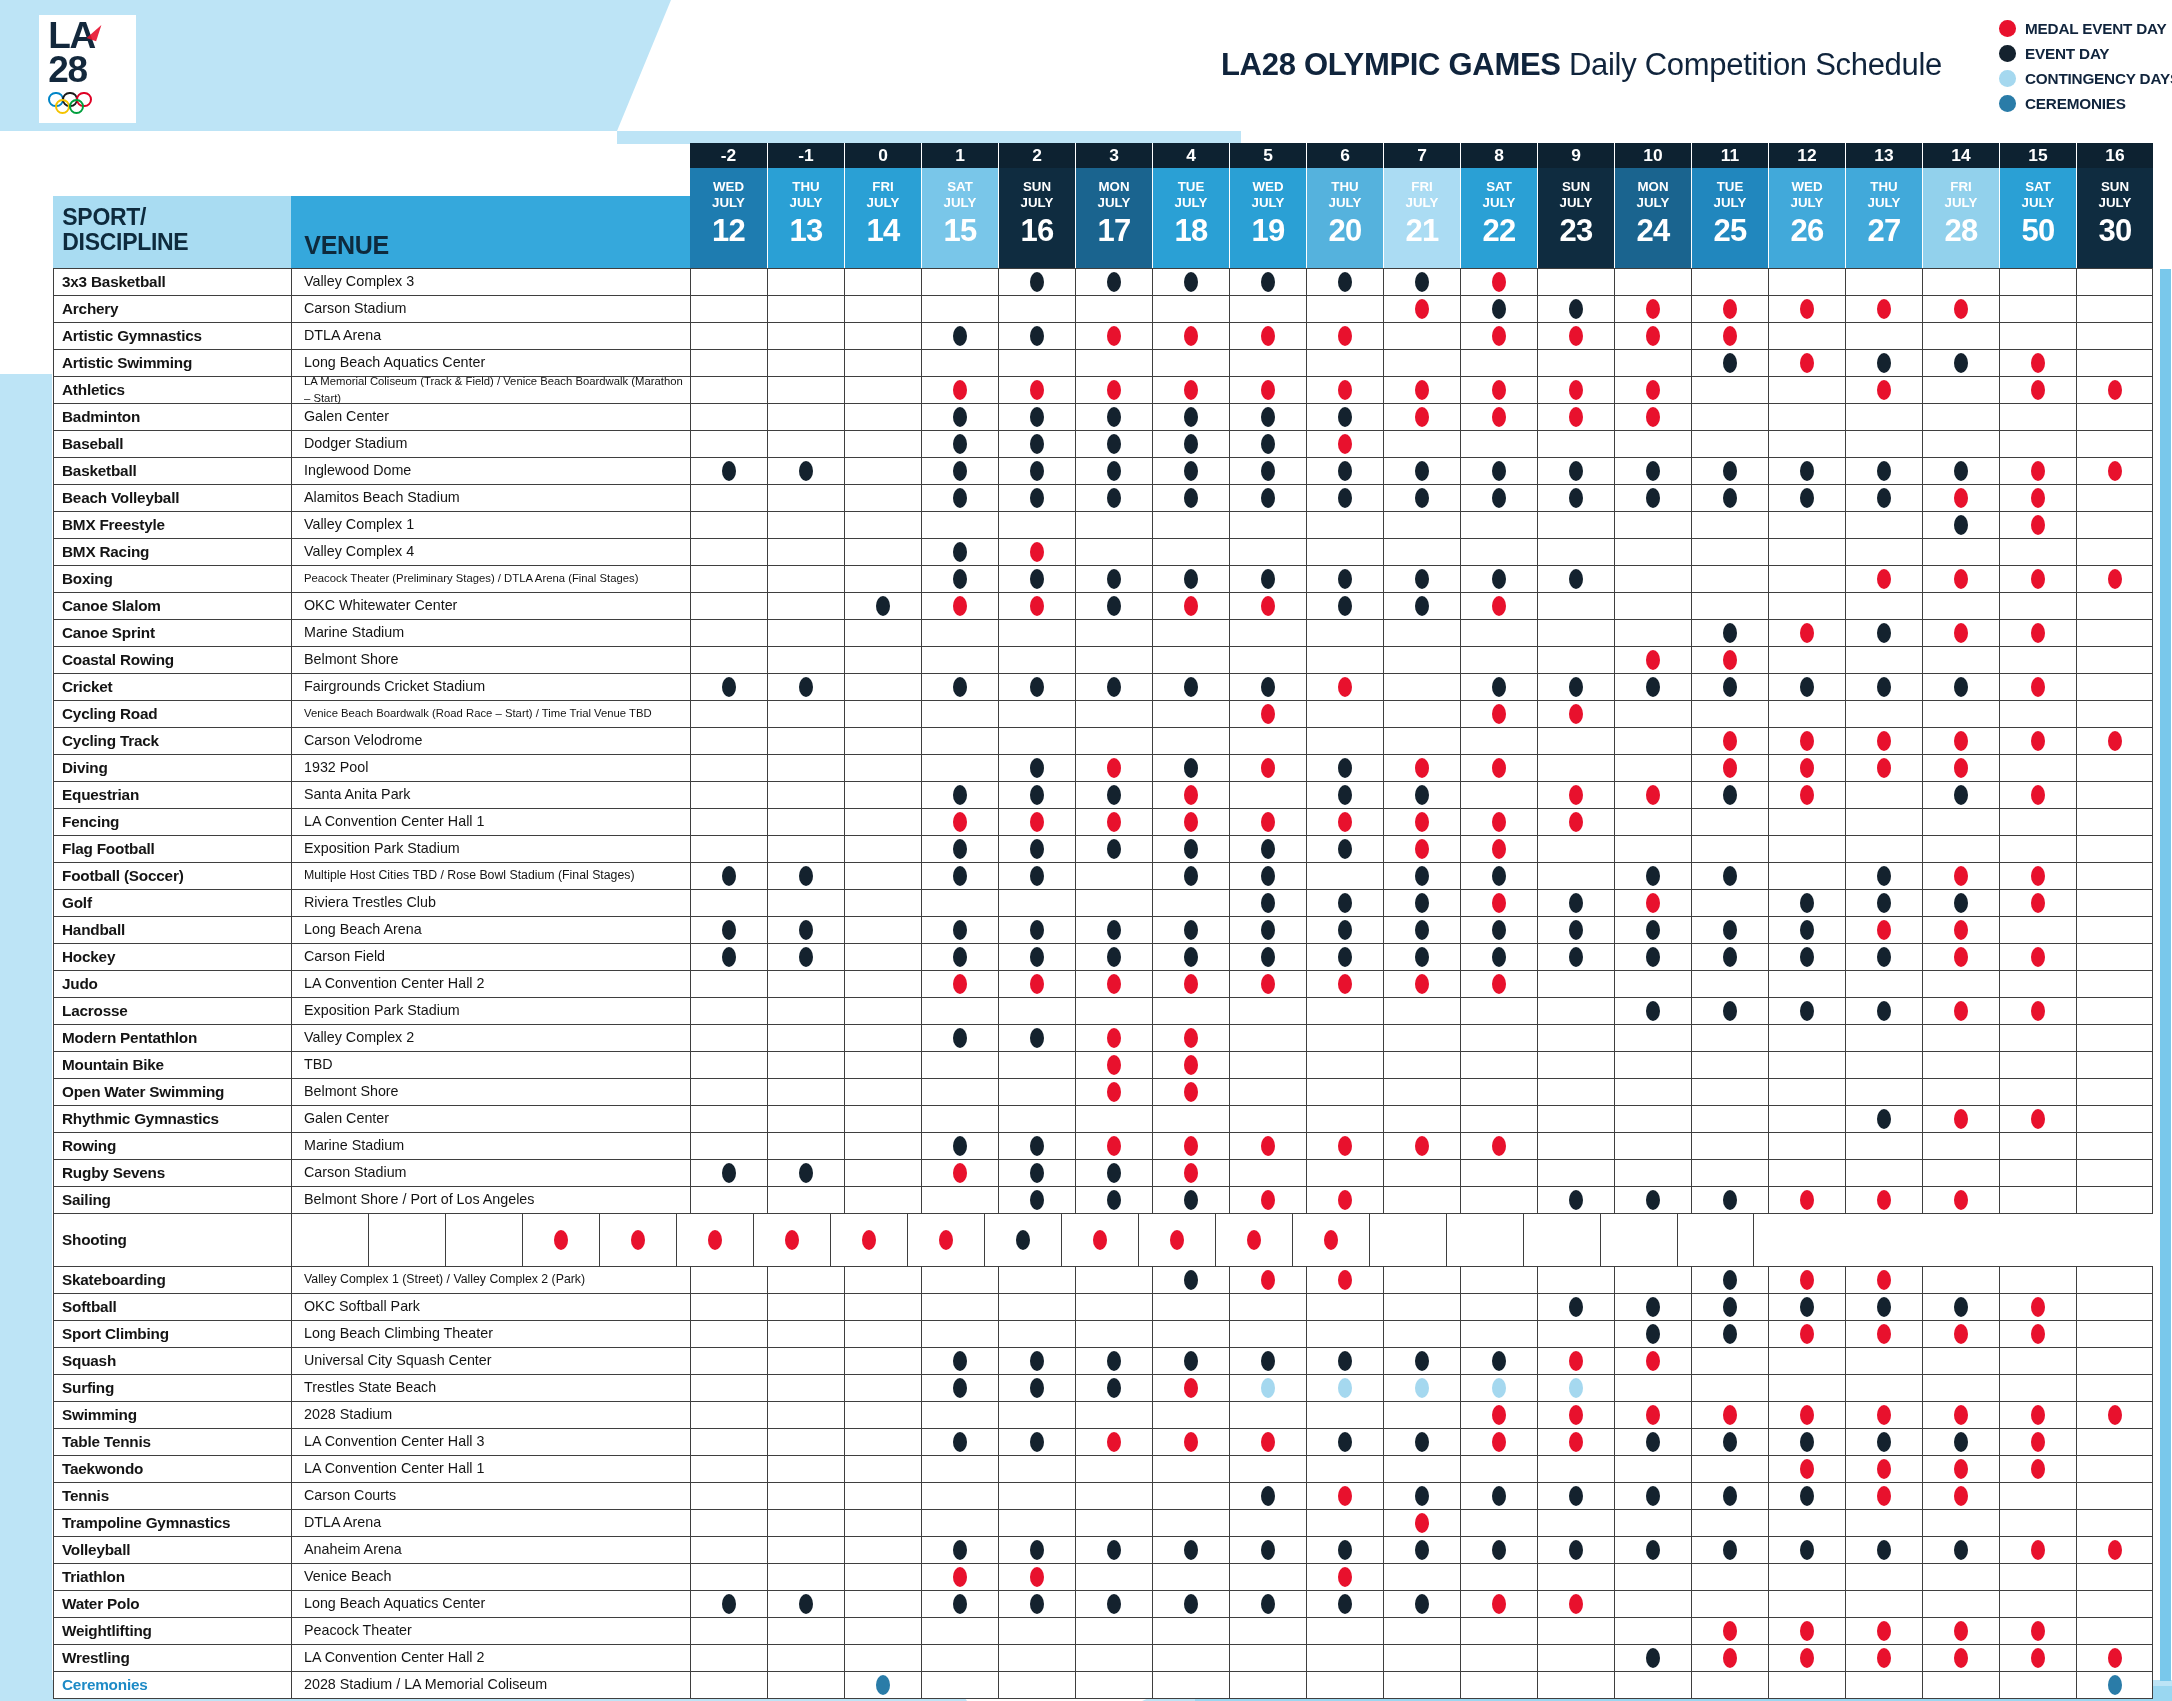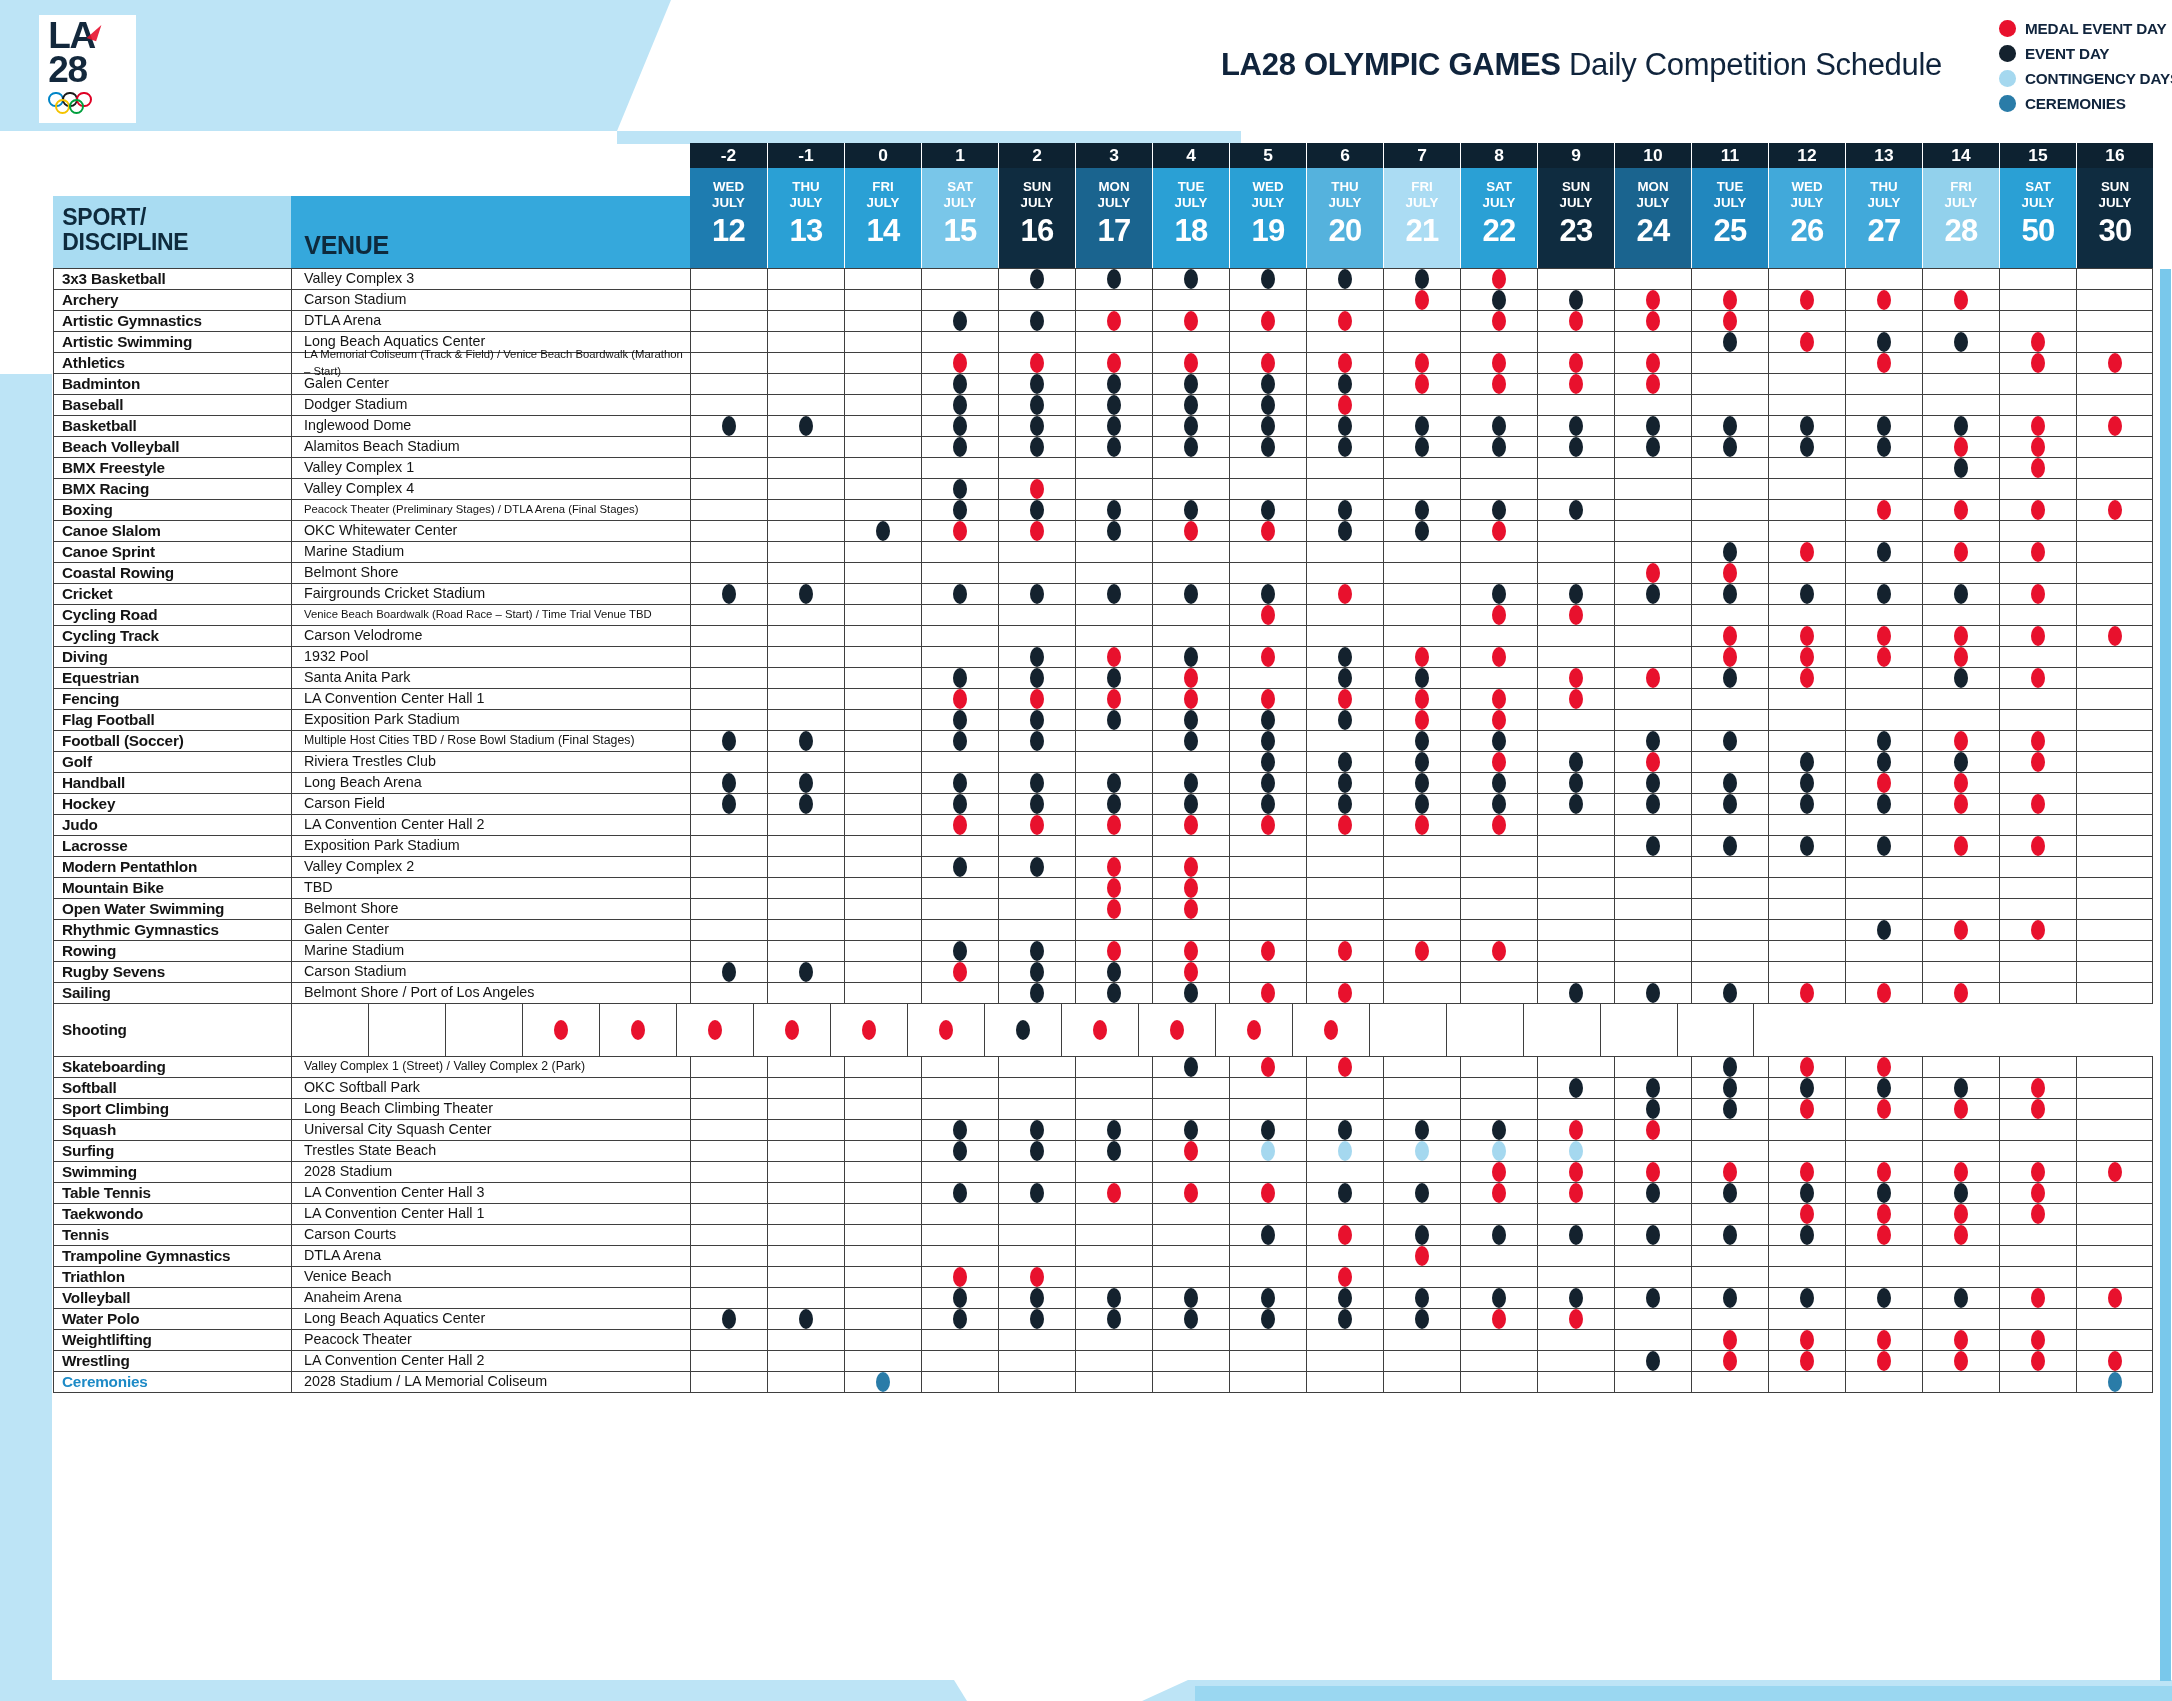--- a/index.html
+++ b/index.html
@@ -48,21 +48,21 @@
   .datecell{width:77px;box-sizing:border-box;color:#fff;text-align:center;border-left:1.3px solid #fff;padding-top:10.7px;}
   .datecell:first-child{border-left:none;}
   .datecell .dow{font-weight:bold;font-size:13.3px;line-height:16px;}
   .datecell .mon{font-weight:bold;font-size:13.3px;line-height:16px;}
   .datecell .day{font-weight:bold;font-size:31px;line-height:39px;letter-spacing:-0.7px;}
   .hdr-left{position:absolute;left:0;top:53px;display:flex;height:72px;}
   .sporthdr{width:238px;background:#a9dcf2;color:#0e2a3d;font-weight:bold;font-size:23px;line-height:25px;padding:9.3px 0 0 9.3px;box-sizing:border-box;letter-spacing:-0.3px;}
   .venuehdr{width:399px;background:#35a8dc;color:#0e2a3d;font-weight:bold;font-size:25px;padding:35px 0 0 13.3px;box-sizing:border-box;letter-spacing:-0.3px;}
 
   .grid{position:absolute;left:0;top:125px;border-top:1.3px solid #3f3f3f;}
-  .row{display:flex;height:21px;box-sizing:border-box;border-bottom:1.3px solid #3f3f3f;background:#fff;}
+  .row{display:flex;height:27px;box-sizing:border-box;border-bottom:1.3px solid #3f3f3f;background:#fff;}
   .row.tall{height:53px;}
   .cell{box-sizing:border-box;border-left:0.7px solid #3f3f3f;display:flex;align-items:center;}
   .cell:first-child{border-left:1.3px solid #3f3f3f;}
   .c-sport{width:238px;font-weight:bold;font-size:15.3px;color:#141414;padding-left:8px;letter-spacing:-0.2px;}
   .c-venue{width:399px;font-size:14.3px;color:#141414;padding-left:12px;flex-direction:column;align-items:flex-start;justify-content:center;line-height:17.4px;}
   .c-day{width:77px;justify-content:center;border-left:0.7px solid #3f3f3f;}
   .c-day:last-child{border-right:1.3px solid #3f3f3f;}
   .dot{width:14px;height:20px;border-radius:50%;}
 </style>
 </head>
@@ -2149,20 +2149,77 @@
           <div class="cell c-day"></div>
           <div class="cell c-day"></div>
           <div class="cell c-day"></div>
           <div class="cell c-day"></div>
           <div class="cell c-day"></div>
           <div class="cell c-day"></div>
           <div class="cell c-day"></div>
           <div class="cell c-day"></div>
         </div>
         <div class="row">
+          <div class="cell c-sport">Volleyball</div>
+          <div class="cell c-venue">
+            <div>Anaheim Arena</div>
+          </div>
+          <div class="cell c-day"></div>
+          <div class="cell c-day"></div>
+          <div class="cell c-day"></div>
+          <div class="cell c-day">
+            <span class="dot" style="background: rgb(20, 34, 46);"></span>
+          </div>
+          <div class="cell c-day">
+            <span class="dot" style="background: rgb(20, 34, 46);"></span>
+          </div>
+          <div class="cell c-day">
+            <span class="dot" style="background: rgb(20, 34, 46);"></span>
+          </div>
+          <div class="cell c-day">
+            <span class="dot" style="background: rgb(20, 34, 46);"></span>
+          </div>
+          <div class="cell c-day">
+            <span class="dot" style="background: rgb(20, 34, 46);"></span>
+          </div>
+          <div class="cell c-day">
+            <span class="dot" style="background: rgb(20, 34, 46);"></span>
+          </div>
+          <div class="cell c-day">
+            <span class="dot" style="background: rgb(20, 34, 46);"></span>
+          </div>
+          <div class="cell c-day">
+            <span class="dot" style="background: rgb(20, 34, 46);"></span>
+          </div>
+          <div class="cell c-day">
+            <span class="dot" style="background: rgb(20, 34, 46);"></span>
+          </div>
+          <div class="cell c-day">
+            <span class="dot" style="background: rgb(20, 34, 46);"></span>
+          </div>
+          <div class="cell c-day">
+            <span class="dot" style="background: rgb(20, 34, 46);"></span>
+          </div>
+          <div class="cell c-day">
+            <span class="dot" style="background: rgb(20, 34, 46);"></span>
+          </div>
+          <div class="cell c-day">
+            <span class="dot" style="background: rgb(20, 34, 46);"></span>
+          </div>
+          <div class="cell c-day">
+            <span class="dot" style="background: rgb(20, 34, 46);"></span>
+          </div>
+          <div class="cell c-day">
+            <span class="dot" style="background: rgb(232, 17, 45);"></span>
+          </div>
+          <div class="cell c-day">
+            <span class="dot" style="background: rgb(232, 17, 45);"></span>
+          </div>
+        </div>
+        <div class="row">
           <div class="cell c-sport">Triathlon</div>
           <div class="cell c-venue">
             <div>Venice Beach</div>
           </div>
           <div class="cell c-day"></div>
           <div class="cell c-day"></div>
           <div class="cell c-day"></div>
           <div class="cell c-day">
             <span class="dot" style="background: rgb(232, 17, 45);"></span>
           </div>
@@ -2178,77 +2235,20 @@
           <div class="cell c-day"></div>
           <div class="cell c-day"></div>
           <div class="cell c-day"></div>
           <div class="cell c-day"></div>
           <div class="cell c-day"></div>
           <div class="cell c-day"></div>
           <div class="cell c-day"></div>
           <div class="cell c-day"></div>
           <div class="cell c-day"></div>
           <div class="cell c-day"></div>
-        </div>
-        <div class="row">
-          <div class="cell c-sport">Volleyball</div>
-          <div class="cell c-venue">
-            <div>Anaheim Arena</div>
-          </div>
-          <div class="cell c-day"></div>
-          <div class="cell c-day"></div>
-          <div class="cell c-day"></div>
-          <div class="cell c-day">
-            <span class="dot" style="background: rgb(20, 34, 46);"></span>
-          </div>
-          <div class="cell c-day">
-            <span class="dot" style="background: rgb(20, 34, 46);"></span>
-          </div>
-          <div class="cell c-day">
-            <span class="dot" style="background: rgb(20, 34, 46);"></span>
-          </div>
-          <div class="cell c-day">
-            <span class="dot" style="background: rgb(20, 34, 46);"></span>
-          </div>
-          <div class="cell c-day">
-            <span class="dot" style="background: rgb(20, 34, 46);"></span>
-          </div>
-          <div class="cell c-day">
-            <span class="dot" style="background: rgb(20, 34, 46);"></span>
-          </div>
-          <div class="cell c-day">
-            <span class="dot" style="background: rgb(20, 34, 46);"></span>
-          </div>
-          <div class="cell c-day">
-            <span class="dot" style="background: rgb(20, 34, 46);"></span>
-          </div>
-          <div class="cell c-day">
-            <span class="dot" style="background: rgb(20, 34, 46);"></span>
-          </div>
-          <div class="cell c-day">
-            <span class="dot" style="background: rgb(20, 34, 46);"></span>
-          </div>
-          <div class="cell c-day">
-            <span class="dot" style="background: rgb(20, 34, 46);"></span>
-          </div>
-          <div class="cell c-day">
-            <span class="dot" style="background: rgb(20, 34, 46);"></span>
-          </div>
-          <div class="cell c-day">
-            <span class="dot" style="background: rgb(20, 34, 46);"></span>
-          </div>
-          <div class="cell c-day">
-            <span class="dot" style="background: rgb(20, 34, 46);"></span>
-          </div>
-          <div class="cell c-day">
-            <span class="dot" style="background: rgb(232, 17, 45);"></span>
-          </div>
-          <div class="cell c-day">
-            <span class="dot" style="background: rgb(232, 17, 45);"></span>
-          </div>
         </div>
         <div class="row">
           <div class="cell c-sport">Water Polo</div>
           <div class="cell c-venue">
             <div>Long Beach Aquatics Center</div>
           </div>
           <div class="cell c-day">
             <span class="dot" style="background: rgb(20, 34, 46);"></span>
           </div>
           <div class="cell c-day">

